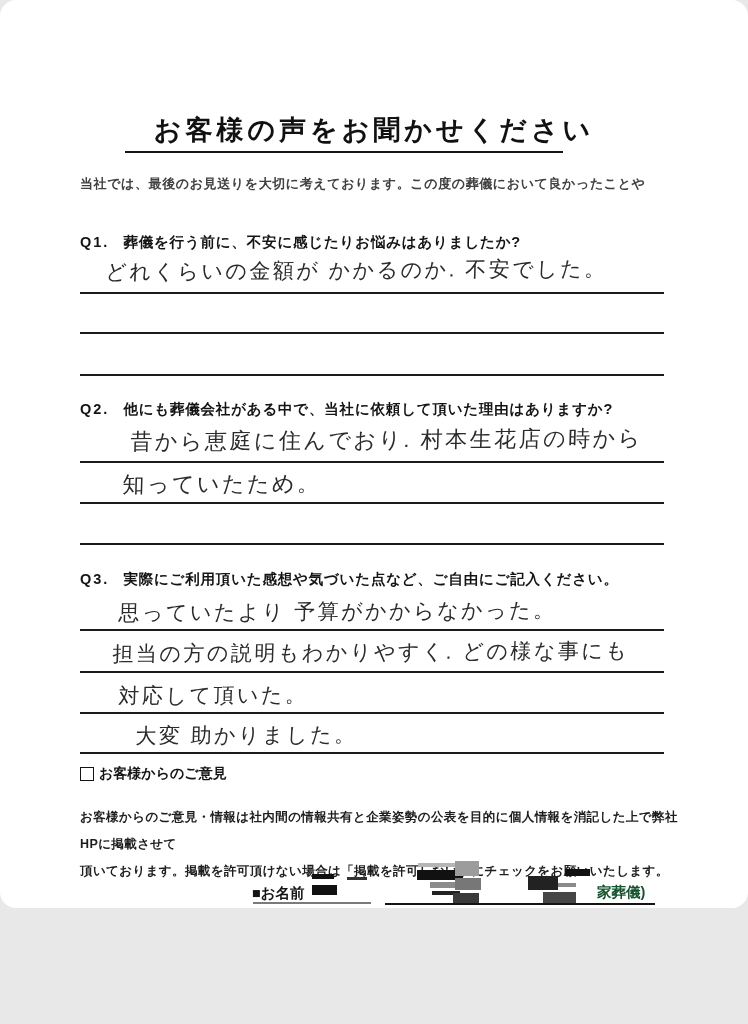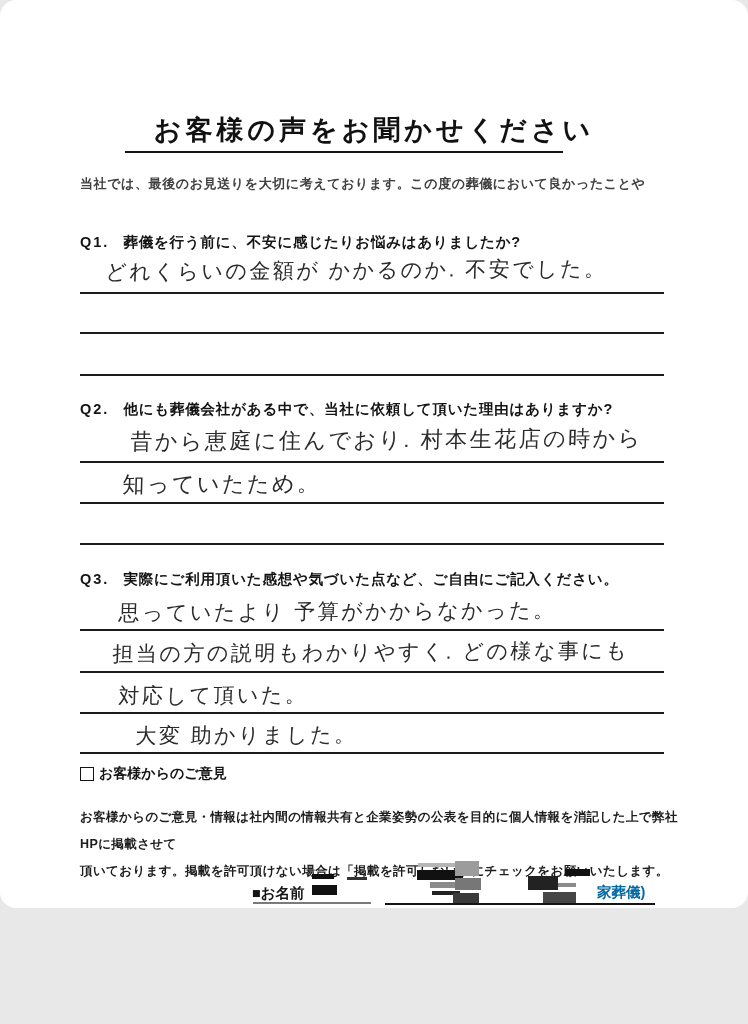--- a/index.html
+++ b/index.html
@@ -67,21 +67,21 @@
     line-height:27px;color:#1d1d1d;
   }
   
   .logo{position:absolute;left:86px;top:846px;}
   .name-label{
     position:absolute;left:252px;top:884px;
     font-size:14.5px;font-weight:bold;color:#141414;text-align:center;
   }
   .family-suffix{
     position:absolute;left:597px;top:883px;
-    font-size:14.5px;font-weight:bold;color:#0369a1;
+    font-size:14.5px;font-weight:bold;color:#14532d;
   }
   .redact{position:absolute;}
   .sign-rule-gray{position:absolute;left:253px;top:902px;width:118px;height:2px;background:#7a7a7a;}
   .sign-rule-black{position:absolute;left:385px;top:903px;width:270px;height:2px;background:#141414;}
 </style>
 </head>
 <body>
 
 <div class="page">
 

